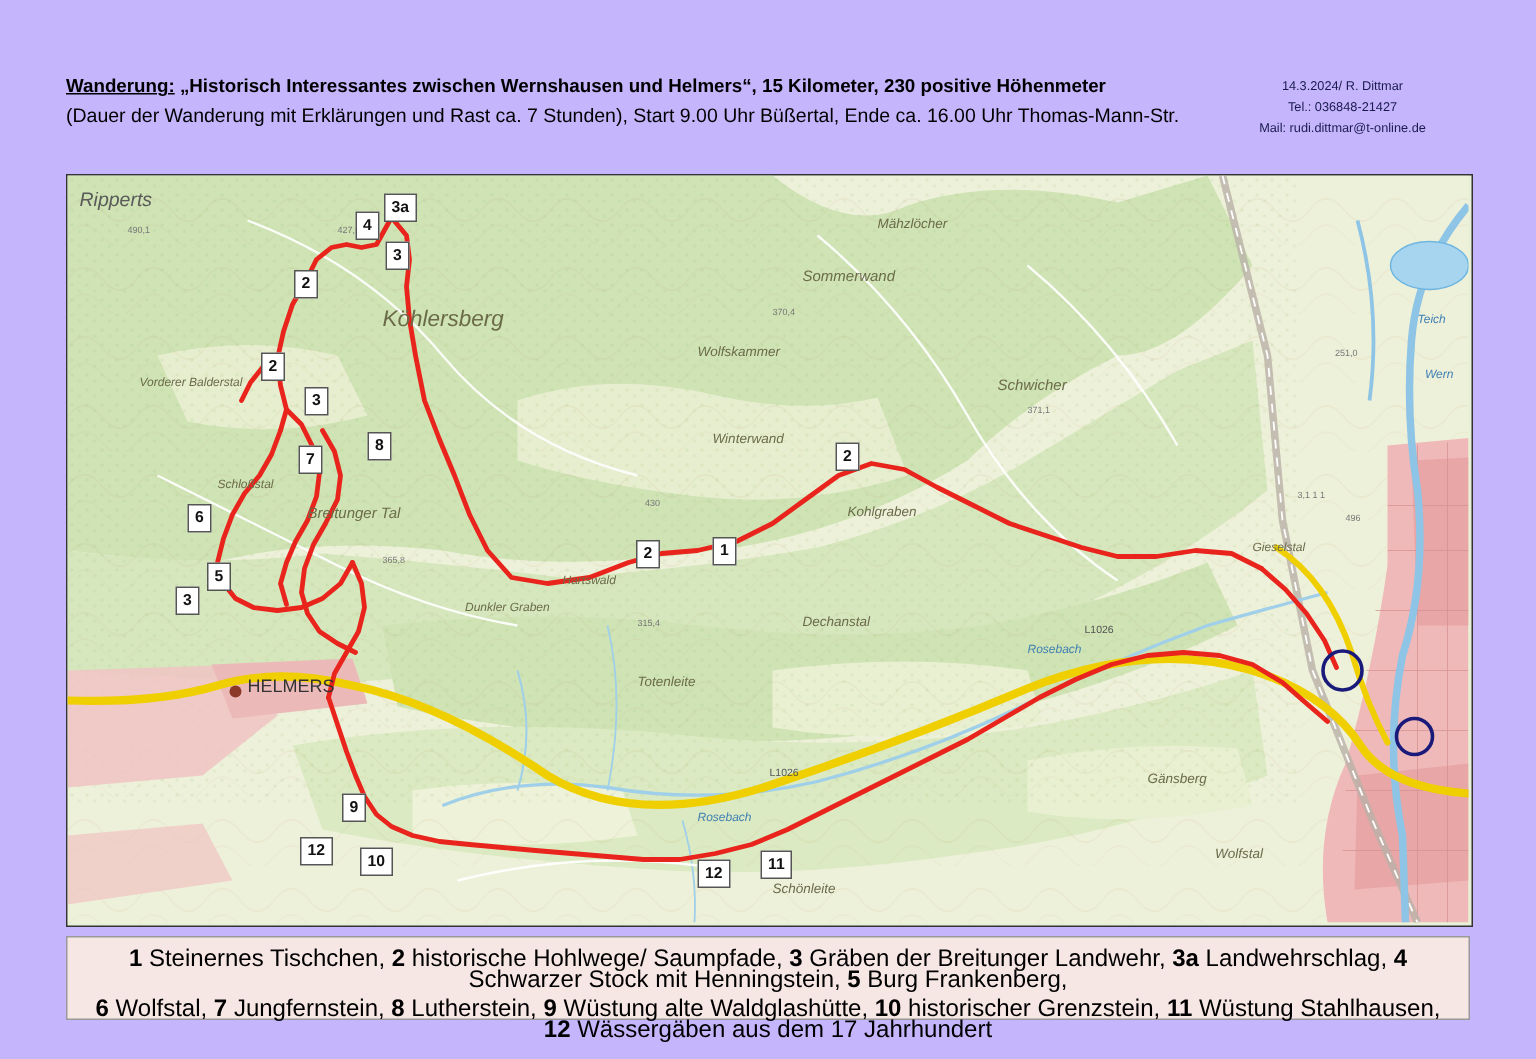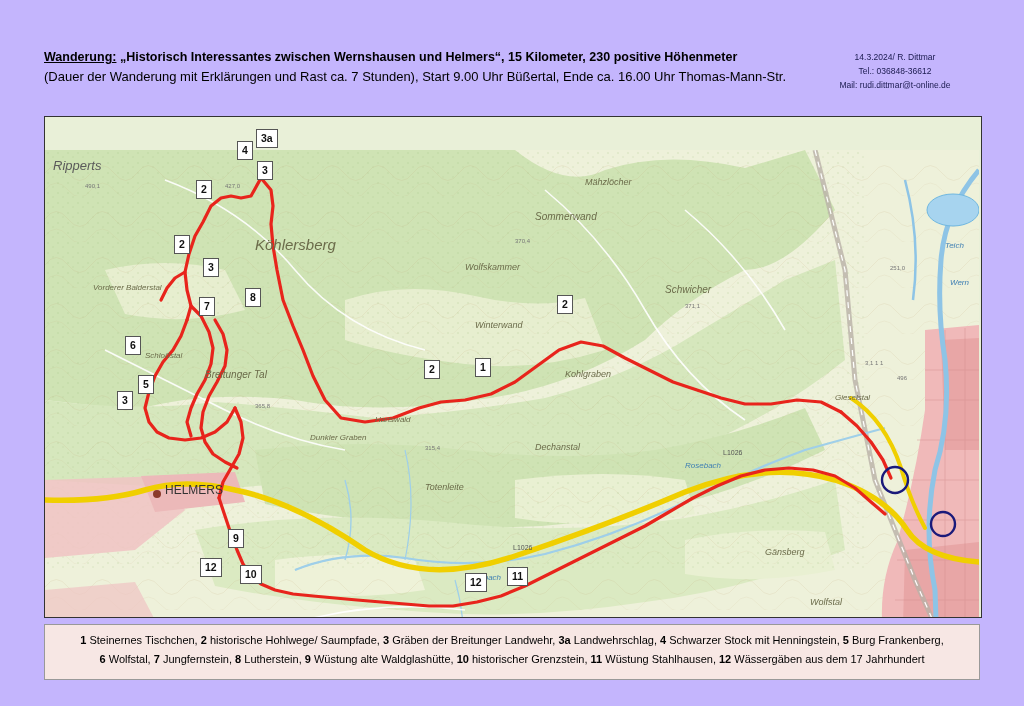--- a/index.html
+++ b/index.html
@@ -69,21 +69,20 @@
     top: 116px;
     width: 936px;
     height: 500px;
     border: 1px solid #333;
     overflow: hidden;
     background: #e9f0d8;
   }
   .map-canvas {
     position: absolute;
     inset: 0;
-    margin-top: 33px;
   }
   .map-canvas svg {
     display: block;
   }
 
   
   .wp {
     position: absolute;
     background: #ffffff;
     border: 1px solid #555;
@@ -105,42 +104,42 @@
     top: 624px;
     width: 936px;
     height: 56px;
     border: 1px solid #999;
     background: #f7e7e4;
     box-sizing: border-box;
     padding: 8px 10px 6px 10px;
   }
   .legend p {
     margin: 0 0 5px 0;
-    font-size: 11px;
+    font-size: 16px;
     line-height: 14px;
     text-align: center;
   }
   .legend b { font-weight: bold; }
 </style>
 </head>
 <body>
 
 <div class="page">
 
   <div class="header">
     <div class="title-line">
       <span class="title-word-underline">Wanderung:</span>
       <span>„Historisch Interessantes zwischen Wernshausen und Helmers“, 15 Kilometer, 230 positive Höhenmeter</span>
     </div>
     <div class="subtitle-line">(Dauer der Wanderung mit Erklärungen und Rast ca. 7 Stunden), Start 9.00 Uhr Büßertal, Ende ca. 16.00 Uhr Thomas-Mann-Str.</div>
   </div>
 
   <div class="contact">
     <div class="date">14.3.2024/ R. Dittmar</div>
-    <div>Tel.: 036848-36612</div>
+    <div>Tel.: 036848-21427</div>
     <div>Mail: rudi.dittmar@t-online.de</div>
   </div>
 
   <div class="map-frame">
     <div class="map-canvas">
       <svg width="934" height="498" viewBox="0 0 934 498" xmlns="http://www.w3.org/2000/svg">
         <defs>
           <pattern id="forestDots" width="10" height="10" patternUnits="userSpaceOnUse">
             <circle cx="3" cy="3" r="1.1" fill="#9cc07c" opacity="0.55"></circle>
             <circle cx="8" cy="7" r="1.1" fill="#9cc07c" opacity="0.45"></circle>

